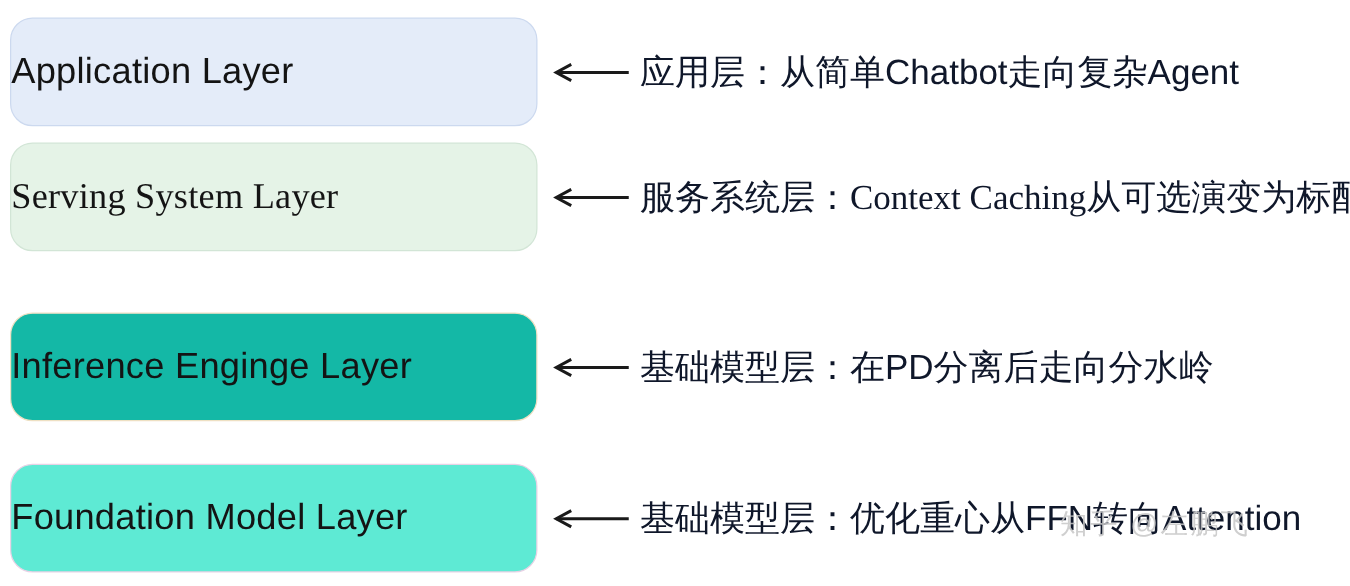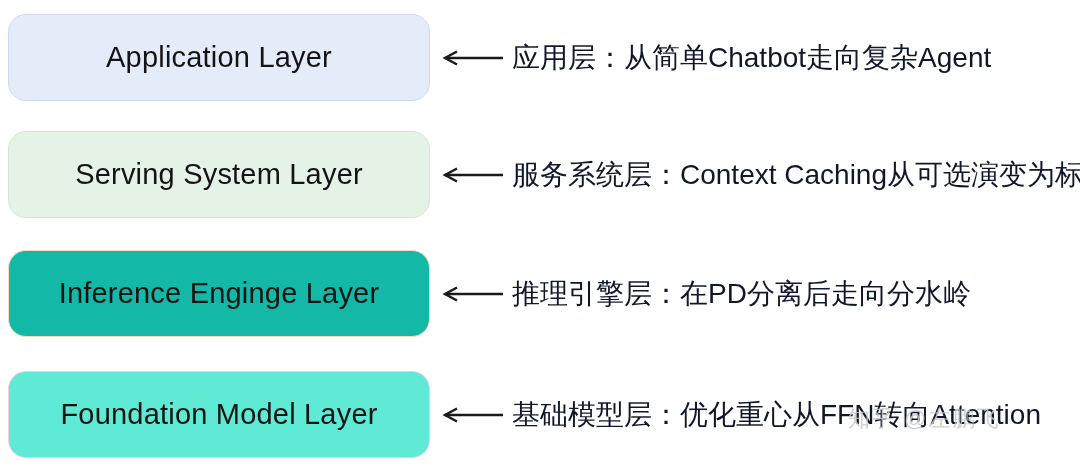--- a/index.html
+++ b/index.html
@@ -17,33 +17,33 @@
   }
   .row {
     position: absolute;
     left: 0;
     display: flex;
     align-items: center;
     height: 87px;
     width: 1080px;
   }
   .row-1 { top: 14px; }
-  .row-2 { top: 131px; }
+  .row-2 { top: 114px; font-family: Liberation Serif, serif; }
   .row-3 { top: 250px; }
   .row-4 { top: 371px; }
   .layer-box {
     box-sizing: border-box;
     width: 422px;
     height: 87px;
     margin-left: 8px;
     border-radius: 18px;
     border: 1.5px solid #ddd;
     display: flex;
     align-items: center;
-    justify-content: center;
+    justify-content: flex-start;
     flex: 0 0 auto;
   }
   .layer-label {
     font-size: 29px;
     font-weight: 500;
     color: #141414;
     letter-spacing: 0.2px;
     white-space: nowrap;
   }
   .arrow {
@@ -99,21 +99,21 @@
   </div>
 
   <div class="row row-3">
     <div class="layer-box" style="background: #14b8a6; border-color: rgb(238, 224, 195);">
       <span class="layer-label">Inference Enginge Layer</span>
     </div>
     <svg class="arrow" width="70" height="20" viewBox="0 0 70 20">
       <path d="M10 10 H 68" stroke="#1a1a1a" stroke-width="2.4" fill="none"></path>
       <path d="M22 3.5 L 10 10 L 22 16.5" stroke="#1a1a1a" stroke-width="2.4" fill="none"></path>
     </svg>
-    <div class="annotation">推理引擎层：在PD分离后走向分水岭</div>
+    <div class="annotation">基础模型层：在PD分离后走向分水岭</div>
   </div>
 
   <div class="row row-4">
     <div class="layer-box" style="background: #5eead4; border-color: rgb(231, 210, 229);">
       <span class="layer-label">Foundation Model Layer</span>
     </div>
     <svg class="arrow" width="70" height="20" viewBox="0 0 70 20">
       <path d="M10 10 H 68" stroke="#1a1a1a" stroke-width="2.4" fill="none"></path>
       <path d="M22 3.5 L 10 10 L 22 16.5" stroke="#1a1a1a" stroke-width="2.4" fill="none"></path>
     </svg>

